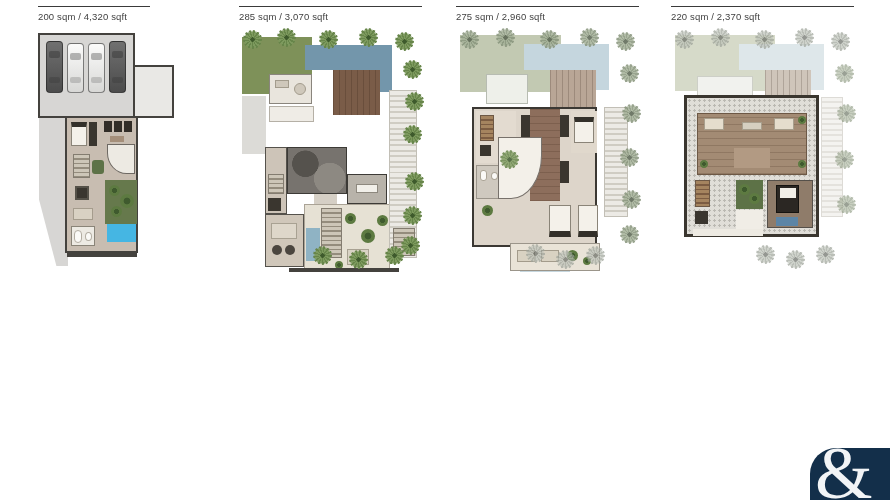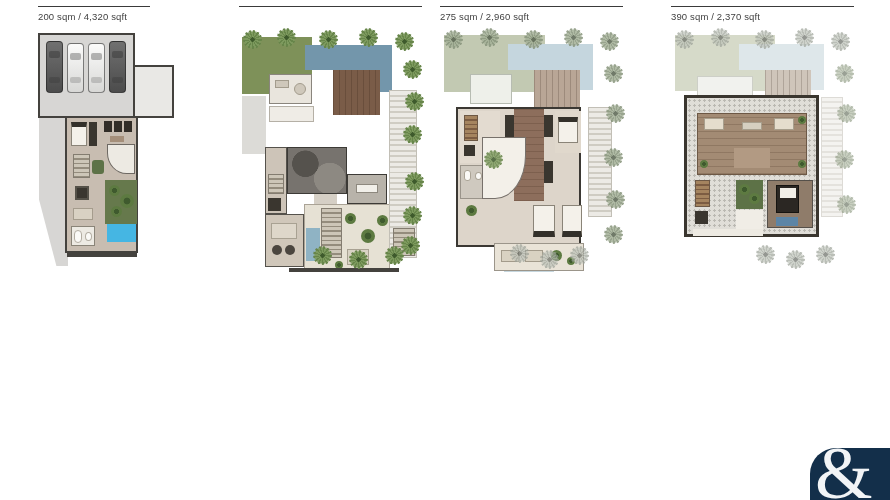--- a/index.html
+++ b/index.html
@@ -81,20 +81,21 @@
         <div class="rm" style="left:2px;top:3px;width:8px;height:13px;border-radius:4px;background:#fbfaf7;border:1px solid #b3ada2"></div>
         <div class="rm" style="left:13px;top:5px;width:7px;height:9px;border-radius:50%;background:#fbfaf7;border:1px solid #b3ada2"></div>
       </div>
     </div>
     <div class="rm" style="left:29px;top:223px;width:70px;height:4px;background:var(--wall-dark,#44423e)"></div>
   </div>
 </div>
 
 <div class="plan-card" style="left:239px;width:186px">
   <div class="rule" style="width:183px"></div>
+  <div class="plan-label">285 sqm / 3,070 sqft</div>
   <div class="canvas" style="width:186px;height:246px">
     <div class="rm" style="left:3px;top:7px;width:70px;height:57px;background:var(--lawn-green,#7e9159)"></div>
     <div class="rm" style="left:66px;top:15px;width:87px;height:25px;background:var(--pool-blue,#7396ab)"></div>
     <div class="rm" style="left:141px;top:40px;width:12px;height:22px;background:var(--pool-blue,#7396ab)"></div>
     <div class="rm deckp" style="left:94px;top:40px;width:47px;height:45px;background-color:var(--deck-brown,#7a5c48)"></div>
     <div class="rm" style="left:30px;top:44px;width:43px;height:30px;background:#e9e5dd;border:1.5px solid #8a857d">
       <div class="rm" style="left:5px;top:5px;width:14px;height:8px;background:#cfc8bb;border:1px solid #a39c8d"></div>
       <div class="rm" style="left:24px;top:8px;width:12px;height:12px;border-radius:50%;background:#cfc8bb;border:1px solid #a39c8d"></div>
     </div>
     <div class="rm" style="left:30px;top:76px;width:45px;height:16px;background:#efece6;border:1px solid #b5b0a6"></div>
@@ -134,21 +135,21 @@
     <div class="palm" style="left:164px;top:95px"></div>
     <div class="palm" style="left:166px;top:142px"></div>
     <div class="palm" style="left:164px;top:176px"></div>
     <div class="palm" style="left:162px;top:206px"></div>
     <div class="palm" style="left:74px;top:216px"></div>
     <div class="palm" style="left:110px;top:220px"></div>
     <div class="palm" style="left:146px;top:216px"></div>
   </div>
 </div>
 
-<div class="plan-card" style="left:440px;width:186px">
+<div class="plan-card" style="left:456px;width:186px">
   <div class="rule" style="width:183px"></div>
   <div class="plan-label">275 sqm / 2,960 sqft</div>
   <div class="canvas" style="width:186px;height:246px">
     <div class="rm" style="left:4px;top:5px;width:101px;height:57px;background:var(--lawn-faded,#c2c9b2)"></div>
     <div class="rm" style="left:68px;top:14px;width:85px;height:26px;background:var(--pool-faded,#c5d6de)"></div>
     <div class="rm" style="left:140px;top:40px;width:13px;height:20px;background:var(--pool-faded,#c5d6de)"></div>
     <div class="rm deckp" style="left:94px;top:40px;width:46px;height:42px;background-color:#b9a696"></div>
     <div class="rm" style="left:30px;top:44px;width:42px;height:30px;background:#eef0ea;border:1.5px solid #b7bcb2"></div>
     <div class="rm" style="left:64px;top:230px;width:50px;height:12px;background:var(--pool-faded,#c5d6de)"></div>
     <div class="rm" style="left:16px;top:77px;width:125px;height:140px;background:#ddd5ca;border:2.5px solid #3b3833">
@@ -190,21 +191,21 @@
     <div class="palm faded" style="left:166px;top:160px"></div>
     <div class="palm faded" style="left:164px;top:195px"></div>
     <div class="palm ghost" style="left:70px;top:214px"></div>
     <div class="palm ghost" style="left:100px;top:220px"></div>
     <div class="palm ghost" style="left:130px;top:216px"></div>
   </div>
 </div>
 
 <div class="plan-card" style="left:671px;width:186px">
   <div class="rule" style="width:183px"></div>
-  <div class="plan-label">390 sqm / 2,370 sqft</div>
+  <div class="plan-label">220 sqm / 2,370 sqft</div>
   <div class="canvas" style="width:186px;height:246px">
     <div class="rm" style="left:4px;top:5px;width:100px;height:56px;background:var(--lawn-ghost,#d6dac9)"></div>
     <div class="rm" style="left:68px;top:14px;width:85px;height:26px;background:var(--pool-ghost,#dee7ea)"></div>
     <div class="rm" style="left:140px;top:40px;width:13px;height:20px;background:var(--pool-ghost,#dee7ea)"></div>
     <div class="rm deckp" style="left:94px;top:40px;width:46px;height:42px;background-color:#cfc5ba"></div>
     <div class="rm" style="left:26px;top:46px;width:56px;height:40px;background:#f1f2ee;border:1px solid #cdcfc7"></div>
     <div class="rm speck" style="left:13px;top:65px;width:135px;height:142px;background-color:#e0ded8;border:3px solid #3a362f">
       <div class="rm plank" style="left:10px;top:15px;width:110px;height:62px;background-color:#a38b74;border:1px solid #6d5845">
         <div class="rm" style="left:6px;top:4px;width:20px;height:12px;background:#e5ddcd;border:1px solid #a89f8d"></div>
         <div class="rm" style="left:76px;top:4px;width:20px;height:12px;background:#e5ddcd;border:1px solid #a89f8d"></div>

